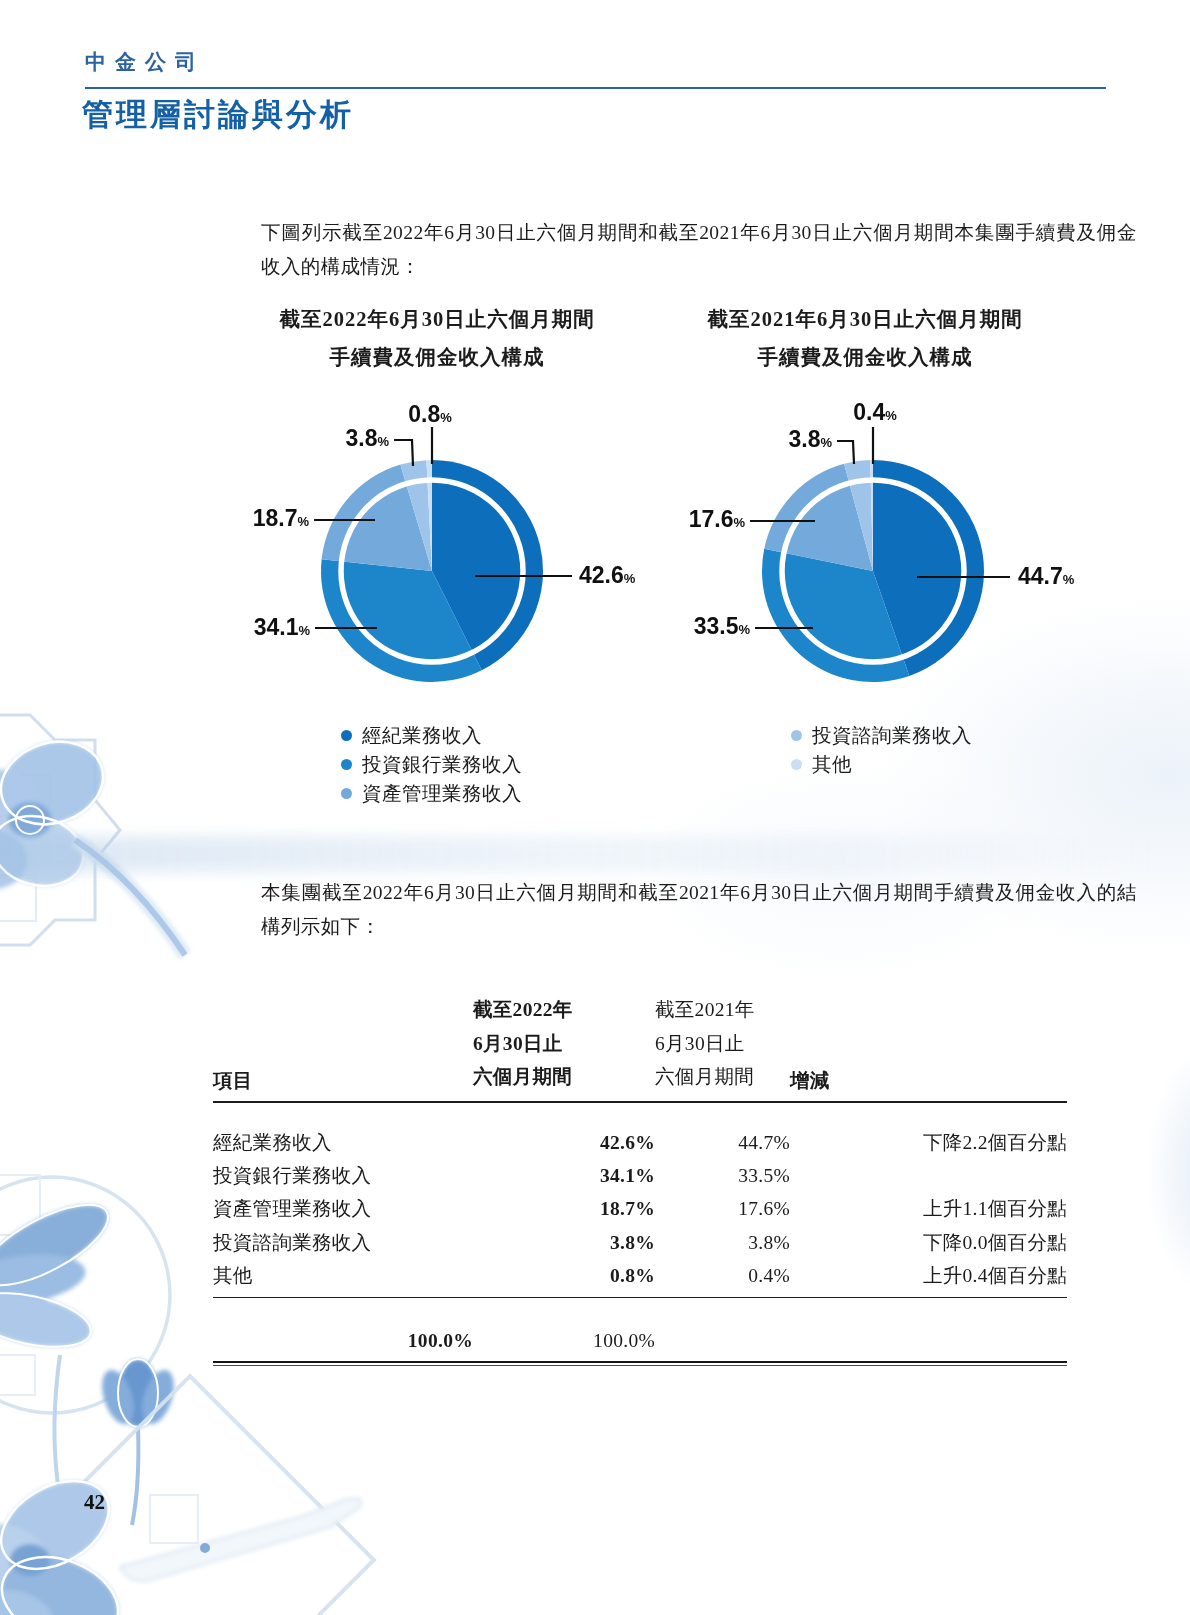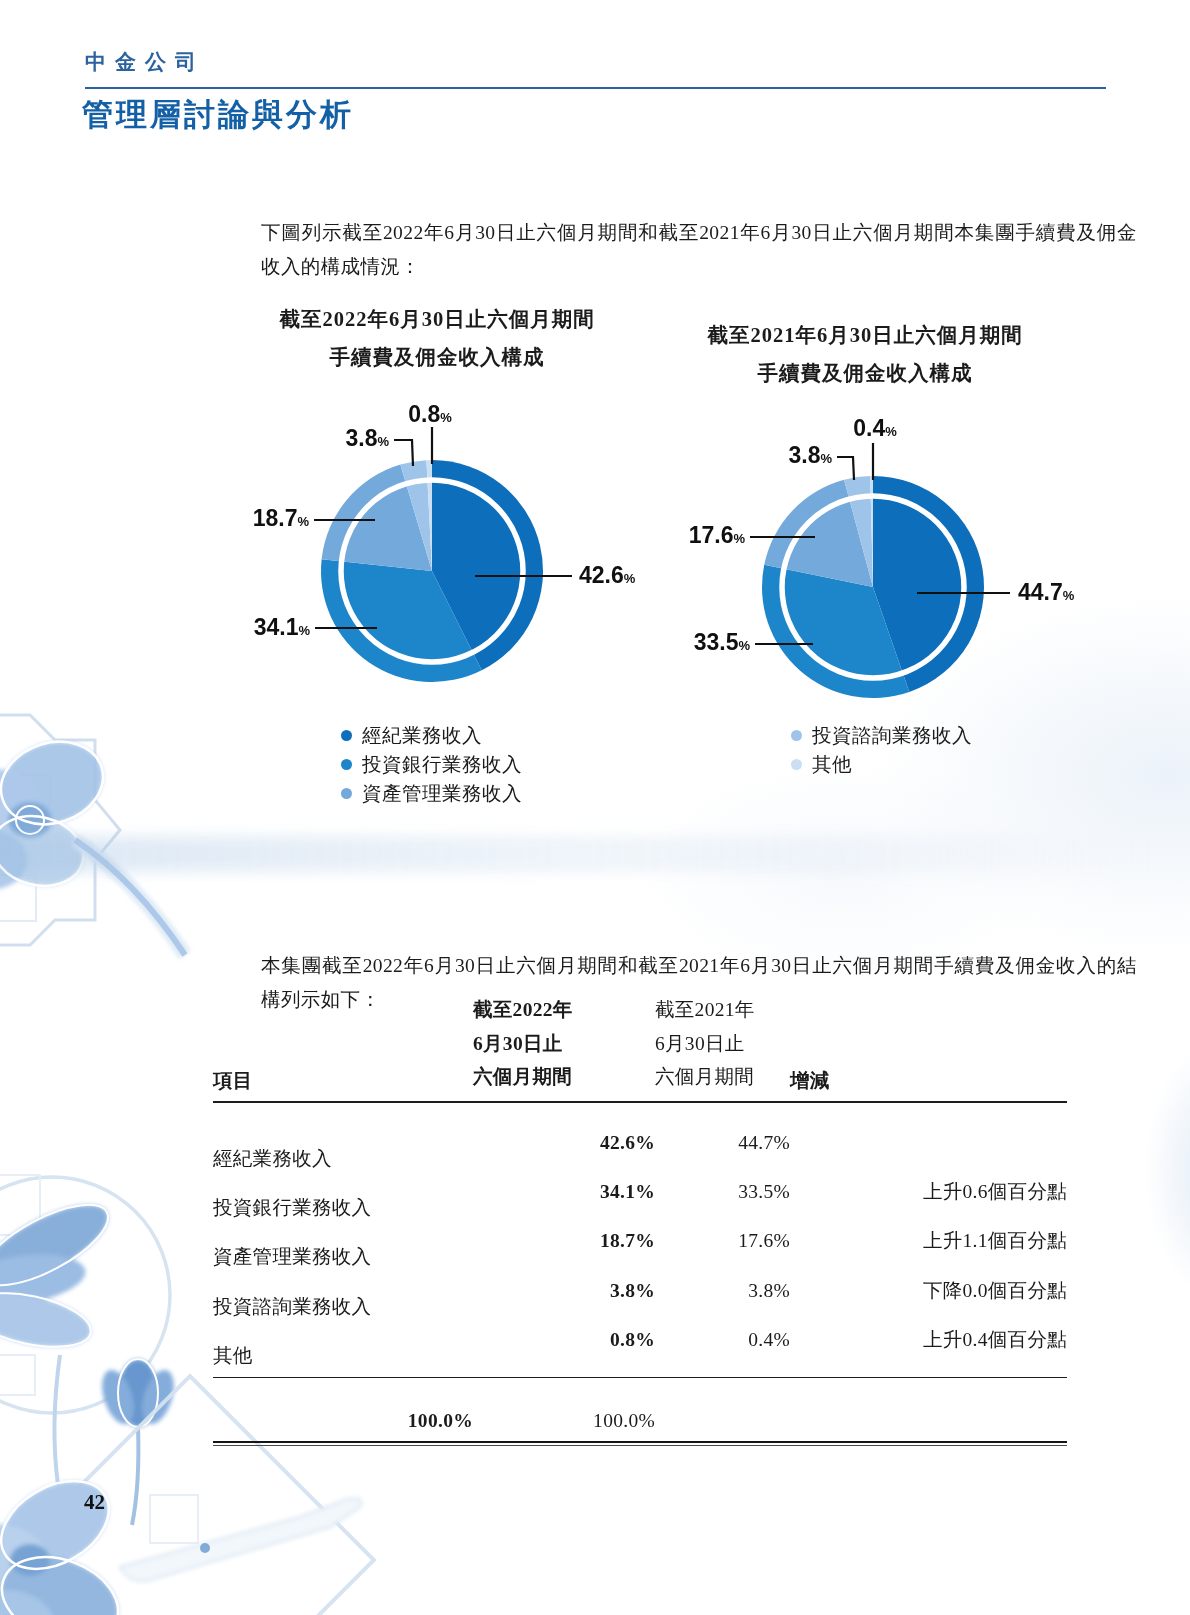--- a/index.html
+++ b/index.html
@@ -11,21 +11,21 @@
         font-family:"Liberation Serif", serif; color:#1b1b1b;padding-left:14px;}
 
   
   .brand{position:absolute;left:85px;top:48px;font-size:21px;font-weight:bold;color:#2c629e;letter-spacing:9px;}
   .brand-rule{position:absolute;left:85px;top:87px;width:1021px;height:2px;background:#2c629e;}
   .page-title{position:absolute;left:82px;top:94px;font-size:31px;font-weight:bold;color:#1460a6;letter-spacing:3px;}
 
   
   .para{position:absolute;left:213px;width:876px;font-size:19.5px;line-height:33.5px;text-align:justify;letter-spacing:.4px;margin-left:48px;}
   .para-intro{top:216px;}
-  .para-structure{top:949px;}
+  .para-structure{top:876px;}
 
   
   .chart-block{position:absolute;top:300px;width:450px;height:410px;}
   .chart-block.c0{left:212px;} .chart-block.c1{left:640px;}
   .chart-title{text-align:center;font-weight:bold;font-size:20.5px;line-height:38px;letter-spacing:1px;}
   .chart-svg{position:absolute;left:0;top:74px;}
   .pie-label{font-family:"Liberation Sans",sans-serif;font-weight:bold;font-size:23px;fill:#101010;}
   .pie-label .pct{font-size:13px;}
   .leader{fill:none;stroke:#101010;stroke-width:2.2px;}
   .pie-ring{fill:none;stroke:#ffffff;stroke-width:5.5px;}
@@ -39,21 +39,21 @@
   
   .fin-table{position:absolute;left:213px;top:986px;width:854px;font-size:19.5px;letter-spacing:.3px;}
   .t-grid{display:grid;grid-template-columns:260px 182px 135px 277px;}
   .thead{align-items:end;border-bottom:2.5px solid #1c1c1c;padding-bottom:7px;}
   .hlines{line-height:33.5px;text-align:left;margin-top:7px;}
   .hlines.bold{font-weight:bold;}
   .h-item{font-weight:bold;text-align:left;}
   .h-change{font-weight:bold;text-align:left;}
   .tbody{padding-top:23px;border-bottom:1.5px solid #1c1c1c;padding-bottom:4px;}
   .trow{line-height:33.4px;}
-  .c1{text-align:left;margin-top:16px;} .c2{text-align:right;font-weight:bold;} .c3{text-align:right;} .c4{text-align:right;}
+  .c1{text-align:left;} .c2{text-align:right;font-weight:bold;} .c3{text-align:right;} .c4{text-align:right;}
   .total-row{padding-top:26px;line-height:34px;}
   .total-row .c1{font-weight:bold;}
   .rule-a{height:2.5px;background:#151515;margin-top:3px;}
   .rule-b{height:1px;background:#4a4a4a;margin-top:2px;}
 
   .page-num{position:absolute;left:84px;top:1490px;font-size:21px;font-weight:bold;color:#111;}
 
   
   .wash{position:absolute;left:0;top:836px;width:1150px;height:36px;pointer-events:none;
         background:linear-gradient(90deg,rgba(168,197,227,.40),rgba(186,209,233,.26) 45%,rgba(199,219,239,.14) 80%,rgba(210,226,242,0));
@@ -224,26 +224,26 @@
         <div>六個月期間</div>
       </div>
       <div class="h-change">增減</div>
     </div>
 
     <div class="tbody">
       <div class="t-grid trow">
         <div class="c1">經紀業務收入</div>
         <div class="c2">42.6%</div>
         <div class="c3">44.7%</div>
+        <div class="c4">下降2.2個百分點</div>
       </div>
       <div class="t-grid trow">
         <div class="c1">投資銀行業務收入</div>
         <div class="c2">34.1%</div>
         <div class="c3">33.5%</div>
-        <div class="c4">上升0.6個百分點</div>
       </div>
       <div class="t-grid trow">
         <div class="c1">資產管理業務收入</div>
         <div class="c2">18.7%</div>
         <div class="c3">17.6%</div>
         <div class="c4">上升1.1個百分點</div>
       </div>
       <div class="t-grid trow">
         <div class="c1">投資諮詢業務收入</div>
         <div class="c2">3.8%</div>

